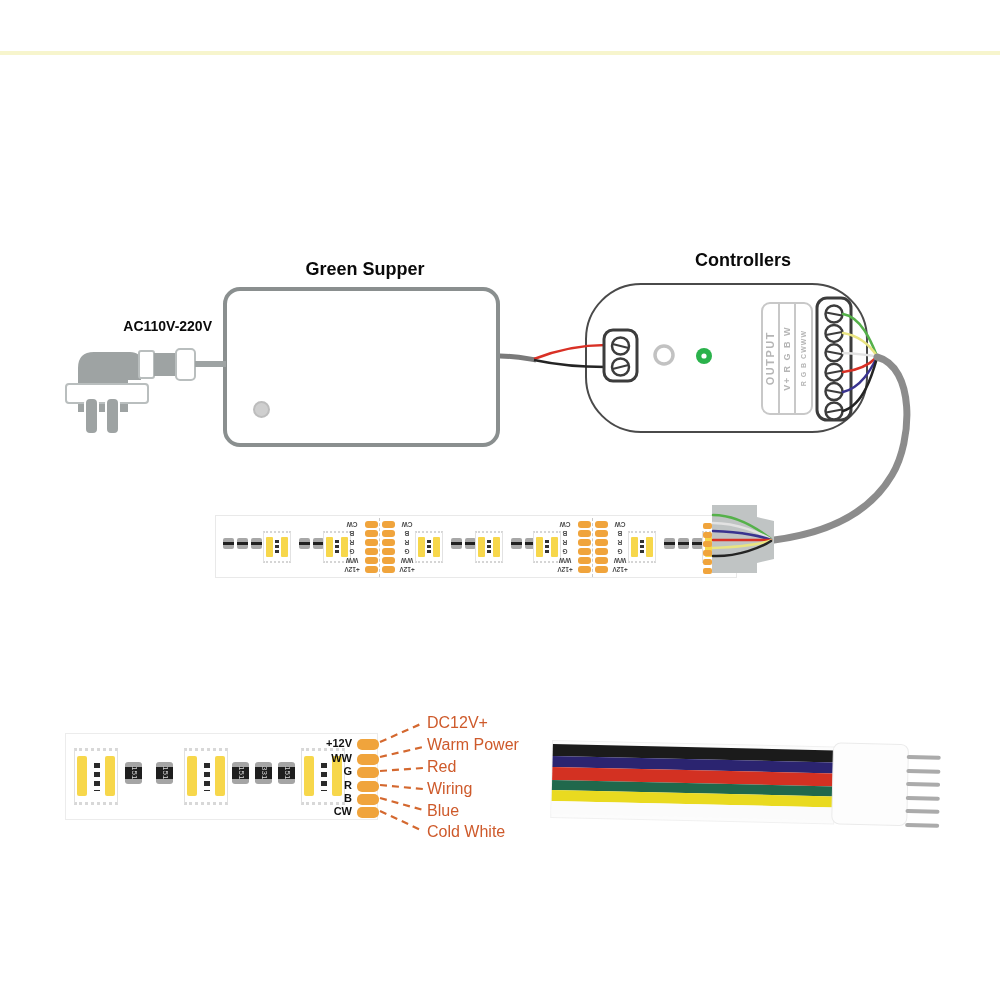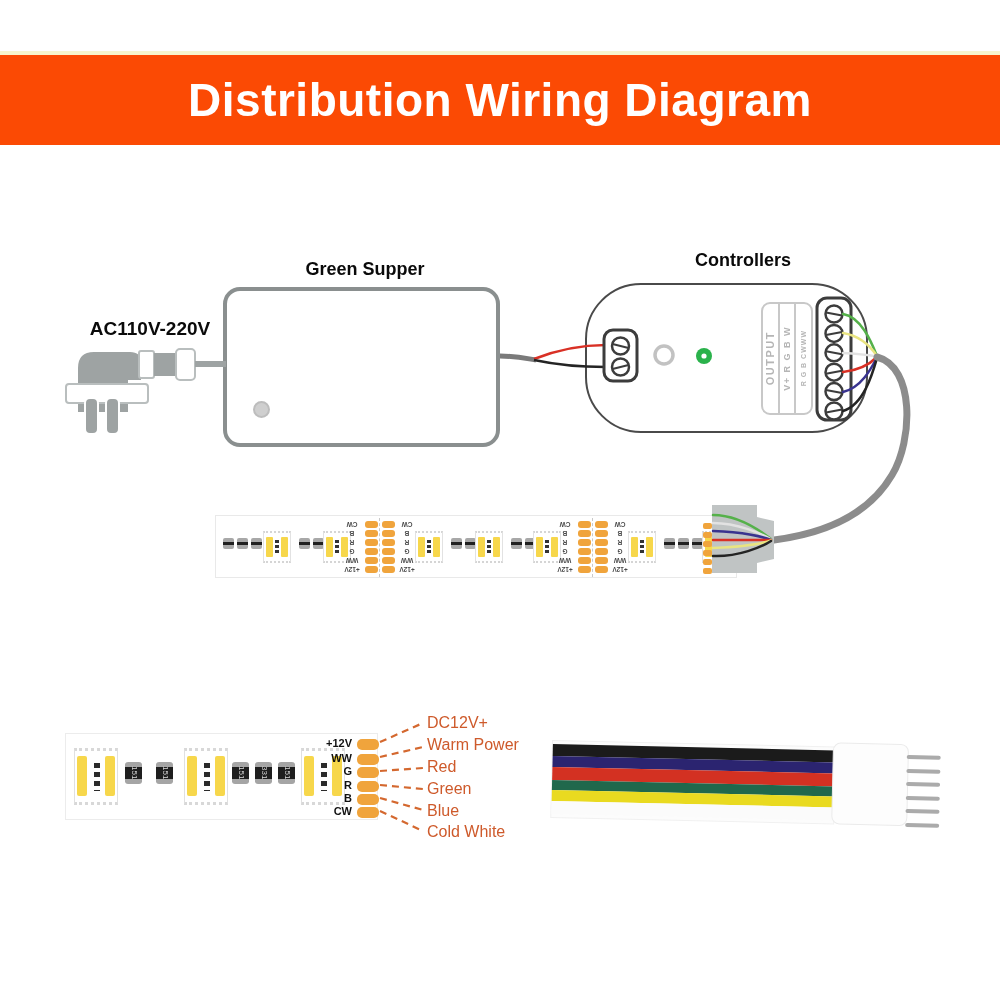--- a/index.html
+++ b/index.html
@@ -10,21 +10,21 @@
   
   #banner-line{position:absolute;left:0;top:51px;width:1000px;height:4px;background:var(--banner-line,#F7F5CD);}
   #banner{position:absolute;left:0;top:55px;width:1000px;height:90px;background:var(--banner-bg,#FB4A04);
           display:flex;align-items:center;justify-content:center;}
   #banner-title{font-size:46px;font-weight:bold;color:#fff;letter-spacing:.5px;margin:0;}
 
   
   .diagram-label{position:absolute;font-weight:bold;color:#0a0a0a;}
   #lbl-psu{left:280px;top:259px;width:170px;text-align:center;font-size:18px;}
   #lbl-ctrl{left:663px;top:250px;width:160px;text-align:center;font-size:18px;}
-  #lbl-plug{left:88px;top:318px;width:124px;text-align:center;font-size:19px;}
+  #lbl-plug{left:88px;top:318px;width:124px;text-align:right;font-size:14px;}
 
   
   #psu{position:absolute;left:223px;top:287px;width:277px;height:160px;background:#fff;
        border:4px solid #8A8F8F;border-radius:17px;}
   #psu-dot{position:absolute;left:26px;top:110px;width:17px;height:17px;border-radius:50%;
        background:#CFCFCF;border:2px solid #BDBDBD;}
   #controller{position:absolute;left:585px;top:283px;width:283px;height:150px;background:#fff;
        border:2.5px solid #4A4A4A;border-radius:56px;}
 
   
@@ -84,23 +84,20 @@
   #overlay{position:absolute;left:0;top:0;pointer-events:none;}
   #overlay path,#overlay rect,#overlay circle,#overlay line{vector-effect:none;}
   .dash{stroke:var(--dash-orange,#D4682F);stroke-width:2.2;stroke-dasharray:7 5;fill:none;}
 </style>
 </head>
 <body>
 
 <div id="canvas" style="--banner-bg: #FB4A04; --banner-line: #F7F5CD; --pad-orange: #F0A43C; --label-orange: #CE5A2B; --dash-orange: #D4682F;">
 
   <div id="banner-line"></div>
-  <div id="banner">
-    <h1 id="banner-title">Distribution Wiring Diagram</h1>
-  </div>
 
   <div class="diagram-label" id="lbl-psu">Green Supper</div>
   <div class="diagram-label" id="lbl-ctrl">Controllers</div>
   <div class="diagram-label" id="lbl-plug">AC110V-220V</div>
 
   <div id="psu">
     <div id="psu-dot"></div>
   </div>
 
   <div id="controller"></div>
@@ -266,21 +263,21 @@
       <div class="pin-lbl" style="top: 20px;">WW</div>
       <div class="pin-lbl" style="top: 33px;">G</div>
       <div class="pin-lbl" style="top: 47px;">R</div>
       <div class="pin-lbl" style="top: 60px;">B</div>
       <div class="pin-lbl" style="top: 73px;">CW</div>
     </div>
   <div id="wire-labels">
       <div class="wirelbl" style="top: 0px;">DC12V+</div>
       <div class="wirelbl" style="top: 22px;">Warm Power</div>
       <div class="wirelbl" style="top: 44px;">Red</div>
-      <div class="wirelbl" style="top: 66px;">Green</div>
+      <div class="wirelbl" style="top: 66px;">Wiring</div>
       <div class="wirelbl" style="top: 88px; text-align: center;">Blue</div>
       <div class="wirelbl" style="top: 109px;">Cold White</div>
     </div>
 
   <div id="ribbon">
     <div id="ribbon-stripes">
         <div class="stripe" style="top: 3px; height: 12px; background: rgb(27, 27, 27);"></div>
         <div class="stripe" style="top: 15px; height: 11px; background: rgb(43, 36, 112);"></div>
         <div class="stripe" style="top: 26px; height: 13px; background: rgb(211, 49, 34);"></div>
         <div class="stripe" style="top: 39px; height: 10px; background: rgb(32, 104, 76);"></div>

